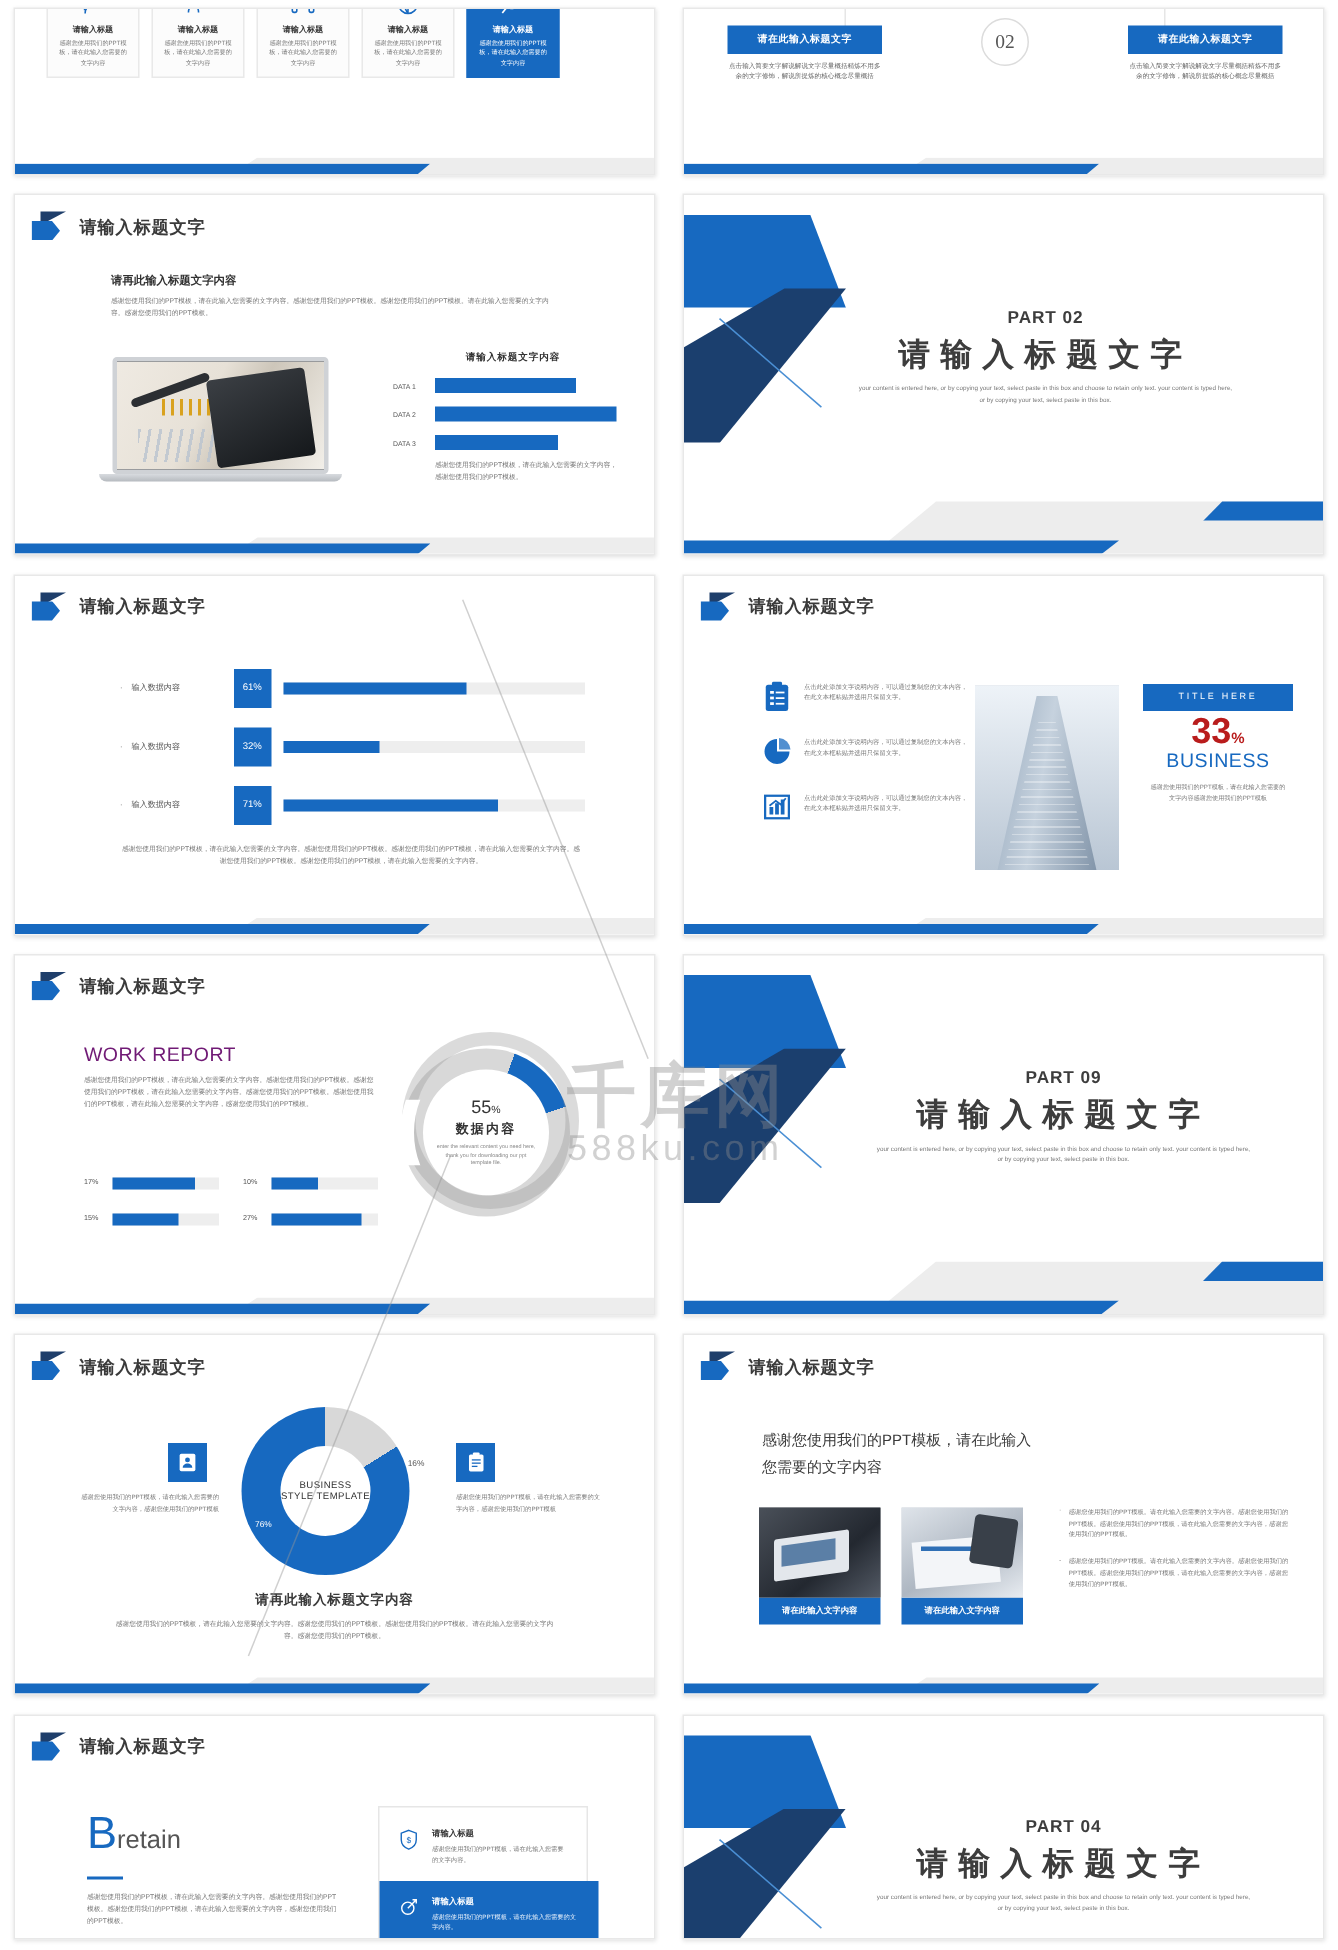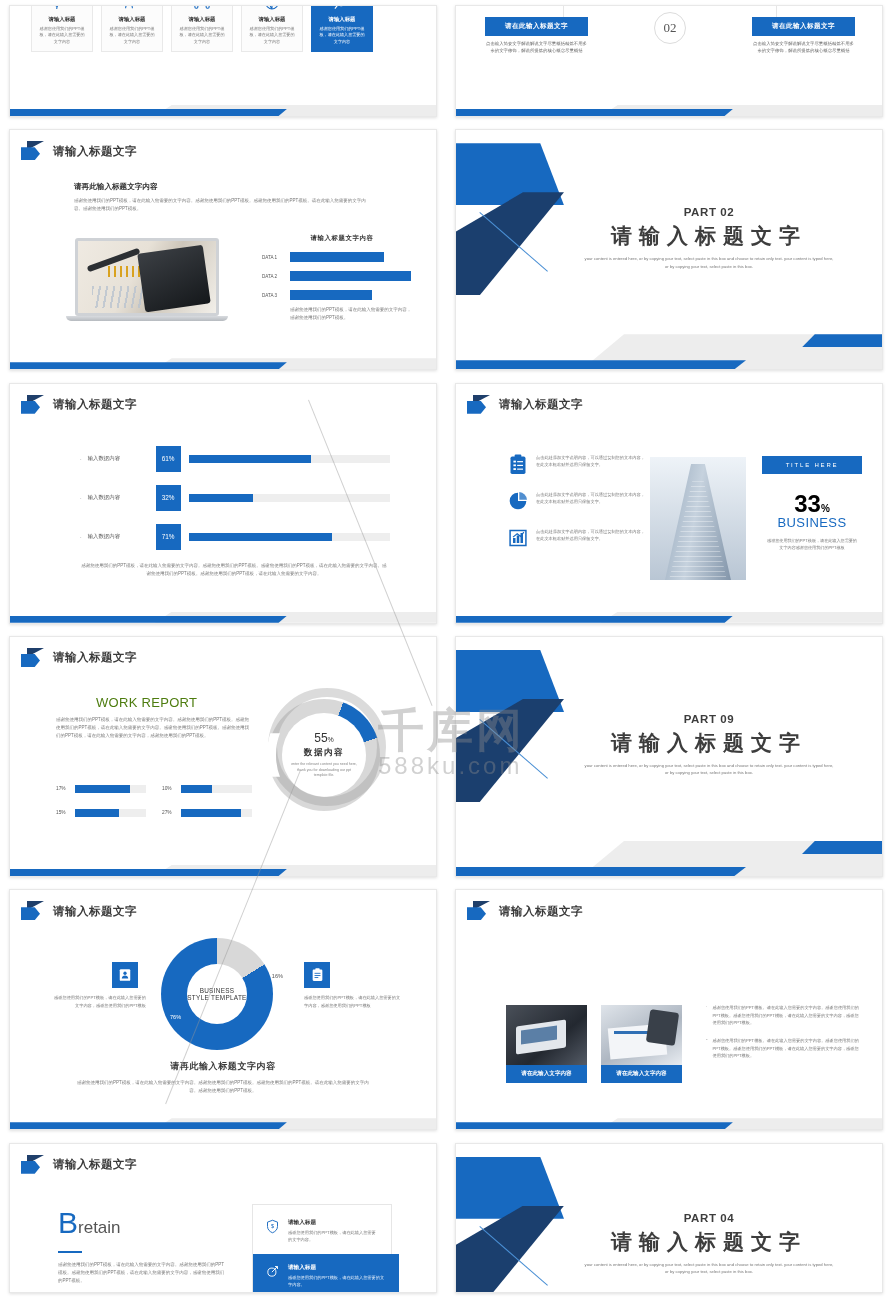--- a/index.html
+++ b/index.html
@@ -304,21 +304,21 @@
     </div>
   </div>
 
   <div class="cell">
     <div class="slide cover">
       <div class="coverclip">
         <div class="shapeA"></div>
         <div class="shapeB"></div>
         <div class="thinline"></div>
       </div>
-      <div style="position:absolute;left:88px;top:76px;width:330px;">
+      <div style="position:absolute;left:76px;top:76px;width:330px;">
         <div class="part">PART 02</div>
         <div class="bigtitle" style="margin-top:4px;">请输入标题文字</div>
         <div class="en">your content is entered here, or by copying your text, select paste in this box and choose to retain only text. your content is typed here, or by copying your text, select paste in this box.</div>
       </div>
       <div class="grayfoot"></div>
       <div class="bluefoot-r"></div>
       <div class="bluefoot-l"></div>
     </div>
   </div>
 
@@ -426,21 +426,21 @@
         <div style="position:absolute;left:14%;top:6%;width:72%;height:100%;
                     background:linear-gradient(100deg,#93a6ba,#c6d2de 45%,#7e91a6);
                     clip-path:polygon(40% 0,60% 0,100% 100%,0 100%);"></div>
         <div style="position:absolute;left:20%;top:20%;width:60%;height:80%;
                     background:repeating-linear-gradient(180deg,rgba(255,255,255,.35) 0 1px,transparent 1px 5px);
                     clip-path:polygon(40% 0,60% 0,100% 100%,0 100%);"></div>
       </div>
 
       <div style="position:absolute;left:300px;top:72px;width:112px;text-align:center;">
         <div style="background:#1769c0;color:#fff;font-size:6px;letter-spacing:1.8px;padding:6px 0;width:100px;margin:0 auto;">TITLE HERE</div>
-        <div style="margin-top:16px;color:#000000;">
+        <div style="color:#b91c1c;">
           <span style="font-size:24px;font-weight:bold;">33</span><span style="font-size:10px;font-weight:bold;">%</span>
         </div>
         <div style="font-size:13px;color:#1769c0;letter-spacing:.4px;margin-top:-3px;">BUSINESS</div>
         <div class="body" style="font-size:4.1px;margin-top:7px;padding:0 10px;">感谢您使用我们的PPT模板，请在此输入您需要的文字内容感谢您使用我们的PPT模板</div>
       </div>
 
       <div class="footbar">
         <div class="grayband"></div>
             <div class="blueband"></div>
       </div>
@@ -451,21 +451,21 @@
     <div class="slide">
       <div class="hdr">
         <span class="mark">
               <i class="tri-dark"></i>
               <i class="chev"></i>
             </span>
         <span class="ttl">请输入标题文字</span>
       </div>
 
       <div style="position:absolute;left:46px;top:58px;width:196px;">
-        <div style="font-size:13px;color:#4d7c0f;letter-spacing:.3px;margin-left:40px;">WORK REPORT</div>
+        <div style="font-size:13px;color:#701a75;letter-spacing:.3px;">WORK REPORT</div>
         <div class="body" style="margin-top:6px;">感谢您使用我们的PPT模板，请在此输入您需要的文字内容。感谢您使用我们的PPT模板。感谢您使用我们的PPT模板，请在此输入您需要的文字内容。感谢您使用我们的PPT模板。感谢您使用我们的PPT模板，请在此输入您需要的文字内容，感谢您使用我们的PPT模板。</div>
       </div>
 
       <div style="position:absolute;left:46px;top:148px;width:196px;">
         <div style="display:flex;gap:16px;margin-bottom:16px;">
           <div style="display:flex;align-items:center;gap:4px;width:90px;">
             <span style="font-size:4.8px;color:#555;width:15px;">17%</span>
             <span class="bar-track" style="flex:1;">
                   <span class="bar-fill" style="width:78%;display:block;"></span>
                 </span>
@@ -590,20 +590,24 @@
   <div class="cell">
     <div class="slide">
       <div class="hdr">
         <span class="mark">
               <i class="tri-dark"></i>
               <i class="chev"></i>
             </span>
         <span class="ttl">请输入标题文字</span>
       </div>
 
+      <div style="position:absolute;left:52px;top:62px;width:230px;font-size:10px;color:#3a3a3a;line-height:1.75;">
+        <div>感谢您使用我们的PPT模板，请在此输入</div>
+        <div>您需要的文字内容</div>
+      </div>
 
       <div style="position:absolute;left:50px;top:115px;">
         <div style="width:81px;height:60px;overflow:hidden;background:#3a4048;position:relative;">
           <div style="position:absolute;inset:0;background:linear-gradient(140deg,#4a5059,#232830 60%,#545b66);"></div>
           <div style="position:absolute;left:12%;top:30%;width:62%;height:46%;background:#e3e7ec;transform:skewY(-8deg);border-radius:2px;"></div>
           <div style="position:absolute;left:18%;top:38%;width:44%;height:24%;background:#5b7fa6;transform:skewY(-8deg);"></div>
         </div>
         <div style="background:#1769c0;color:#fff;font-size:5.6px;font-weight:bold;padding:5px 0;text-align:center;width:81px;">请在此输入文字内容</div>
       </div>
 

